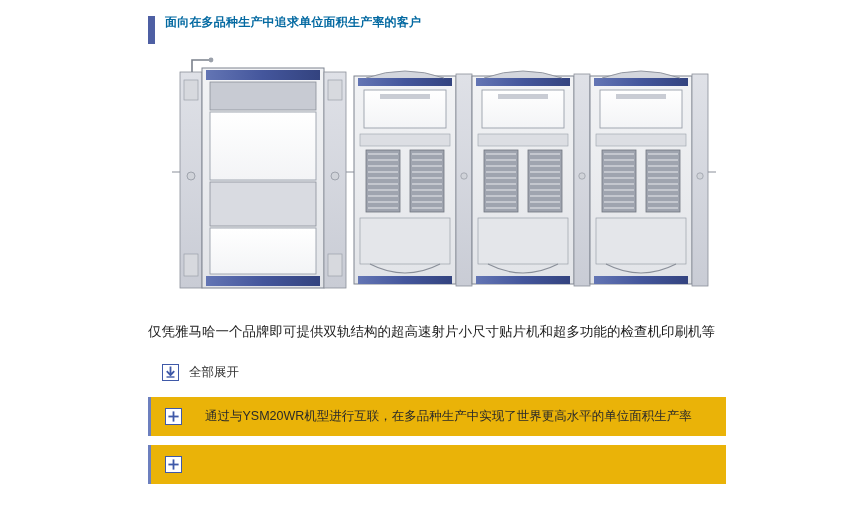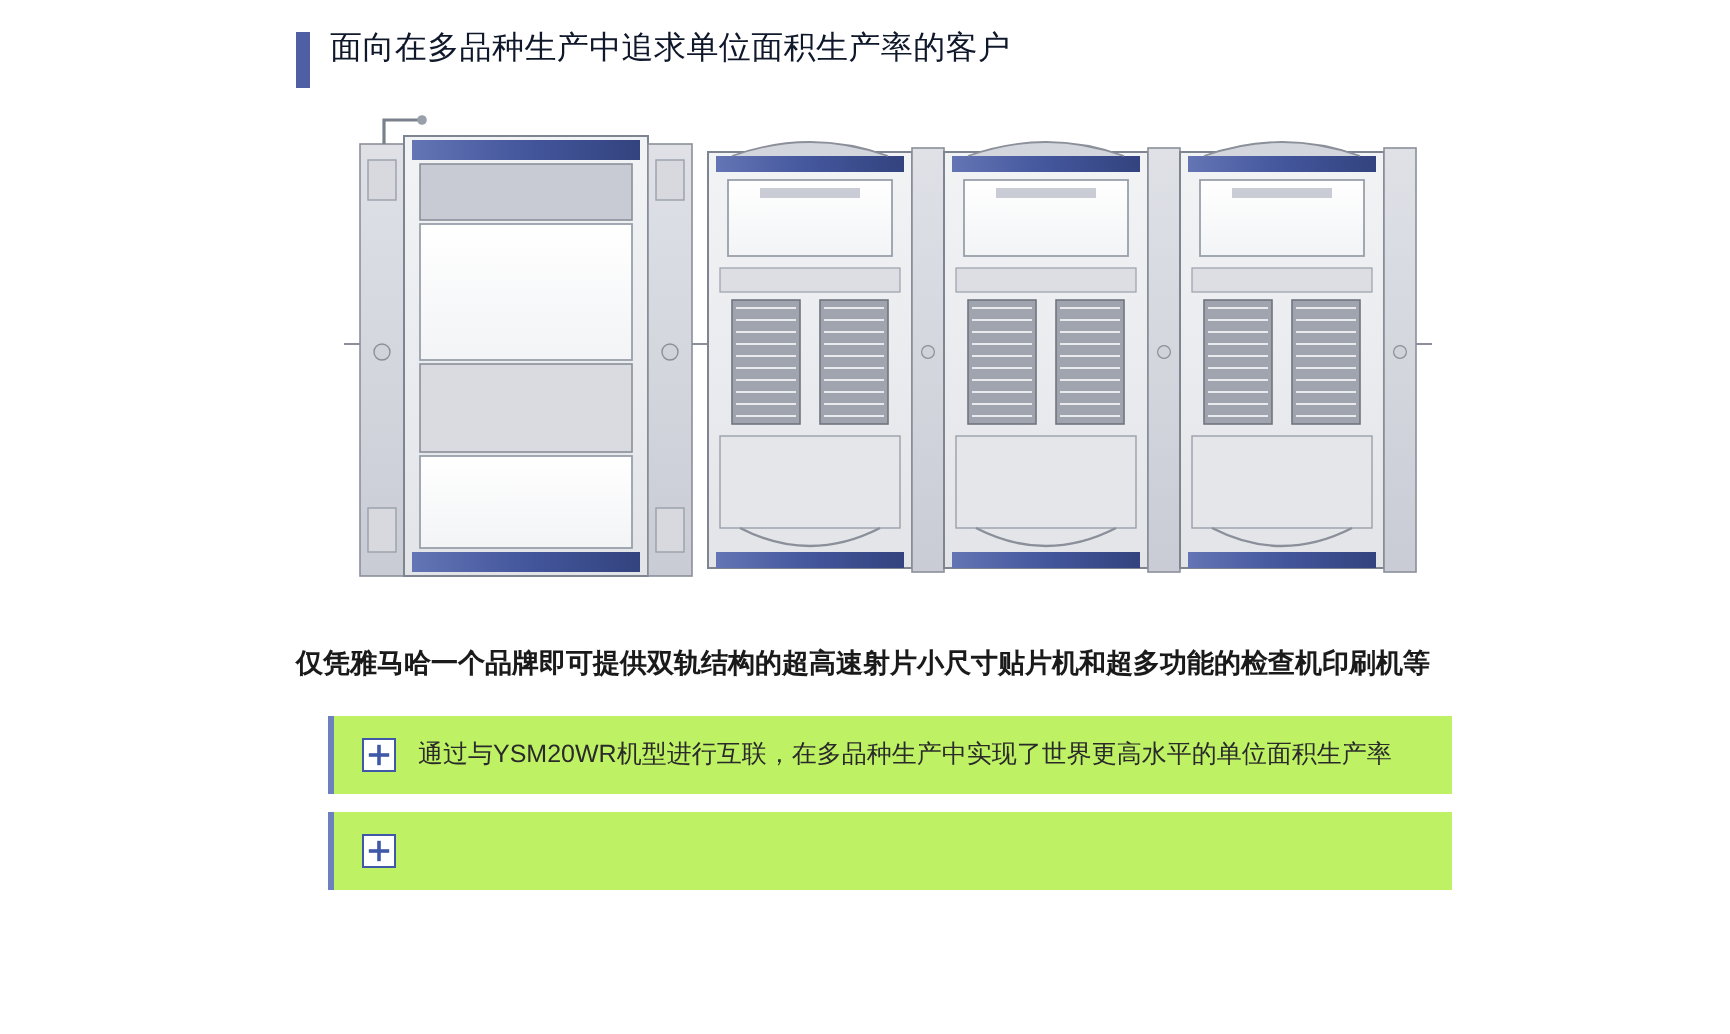--- a/index.html
+++ b/index.html
@@ -35,43 +35,43 @@
     margin-bottom: 10px;
   }
   .heading-bar {
     width: 7px;
     height: 28px;
     background: #4e5fa3;
     flex: 0 0 auto;
     margin-top: 2px;
   }
   .heading-text {
-    font-size: 16px;
-    font-weight: normal;
+    font-size: 12px;
+    font-weight: bold;
     line-height: 1.35;
-    color: #0f172a;
+    color: #0369a1;
     letter-spacing: 0.2px;
   }
 
   
   .figure {
     position: relative;
     width: 578px;
     height: 252px;
     margin-top: 8px;
     margin-bottom: 14px;
   }
   .figure svg {
     display: block;
   }
 
   
   .lead {
     font-size: 13.5px;
-    font-weight: bold;
+    font-weight: normal;
     line-height: 1.75;
     color: #1a1a1a;
     margin-bottom: 14px;
     width: 570px;
   }
 
   
   .expand-all {
     display: flex;
     align-items: center;
@@ -82,27 +82,26 @@
   }
   .expand-all .label {
     font-size: 12.5px;
     color: #333333;
   }
 
   
   .accordion-row {
     display: flex;
     align-items: center;
-    gap: 11px;
-    background: #bef264;
+    gap: 23px;
+    background: #eab308;
     border-left: 3px solid #6c7fbe;
     padding: 11px 12px 11px 14px;
     margin-bottom: 9px;
     cursor: pointer;
-    margin-left: 16px;
   }
   .accordion-row .label {
     font-size: 12.5px;
     color: #2a2a2a;
     line-height: 1.4;
   }
 
   
   .icon-box {
     width: 17px;
@@ -290,20 +289,30 @@
           <rect x="4" y="222" width="94" height="8" fill="url(#blueGrad)"></rect>
           <rect x="102" y="20" width="16" height="212" fill="url(#topGrad)" stroke="#8a8f99" stroke-width="0.8"></rect>
           <circle cx="110" cy="122" r="3.2" fill="#d0d3d9" stroke="#8a8f99" stroke-width="0.6"></circle>
           <path d="M118 118 L126 118" stroke="#8a8f99" stroke-width="1"></path>
         </g>
       </svg>
     </div>
 
     <div class="lead">仅凭雅马哈一个品牌即可提供双轨结构的超高速射片小尺寸贴片机和超多功能的检查机印刷机等</div>
 
+    <div class="expand-all">
+      <span class="icon-box">
+        <svg width="17" height="17" viewBox="0 0 17 17" xmlns="http://www.w3.org/2000/svg">
+          <rect x="0.5" y="0.5" width="16" height="16" fill="#ffffff" stroke="#3f59a8" stroke-width="1"></rect>
+          <path d="M8.5 3.5 L8.5 10.5 M5.4 7.8 L8.5 11.2 L11.6 7.8" fill="none" stroke="#3f59a8" stroke-width="1.8" stroke-linecap="square"></path>
+          <rect x="4.5" y="12.3" width="8" height="1.4" fill="#3f59a8"></rect>
+        </svg>
+      </span>
+      <span class="label">全部展开</span>
+    </div>
 
     <div class="accordion-row">
       <span class="icon-box">
         <svg width="17" height="17" viewBox="0 0 17 17" xmlns="http://www.w3.org/2000/svg">
           <rect x="0.5" y="0.5" width="16" height="16" fill="#ffffff" stroke="#3f59a8" stroke-width="1"></rect>
           <rect x="7.6" y="3.4" width="1.8" height="10.2" fill="#3f59a8"></rect>
           <rect x="3.4" y="7.6" width="10.2" height="1.8" fill="#3f59a8"></rect>
         </svg>
       </span>
       <span class="label">通过与YSM20WR机型进行互联，在多品种生产中实现了世界更高水平的单位面积生产率</span>

